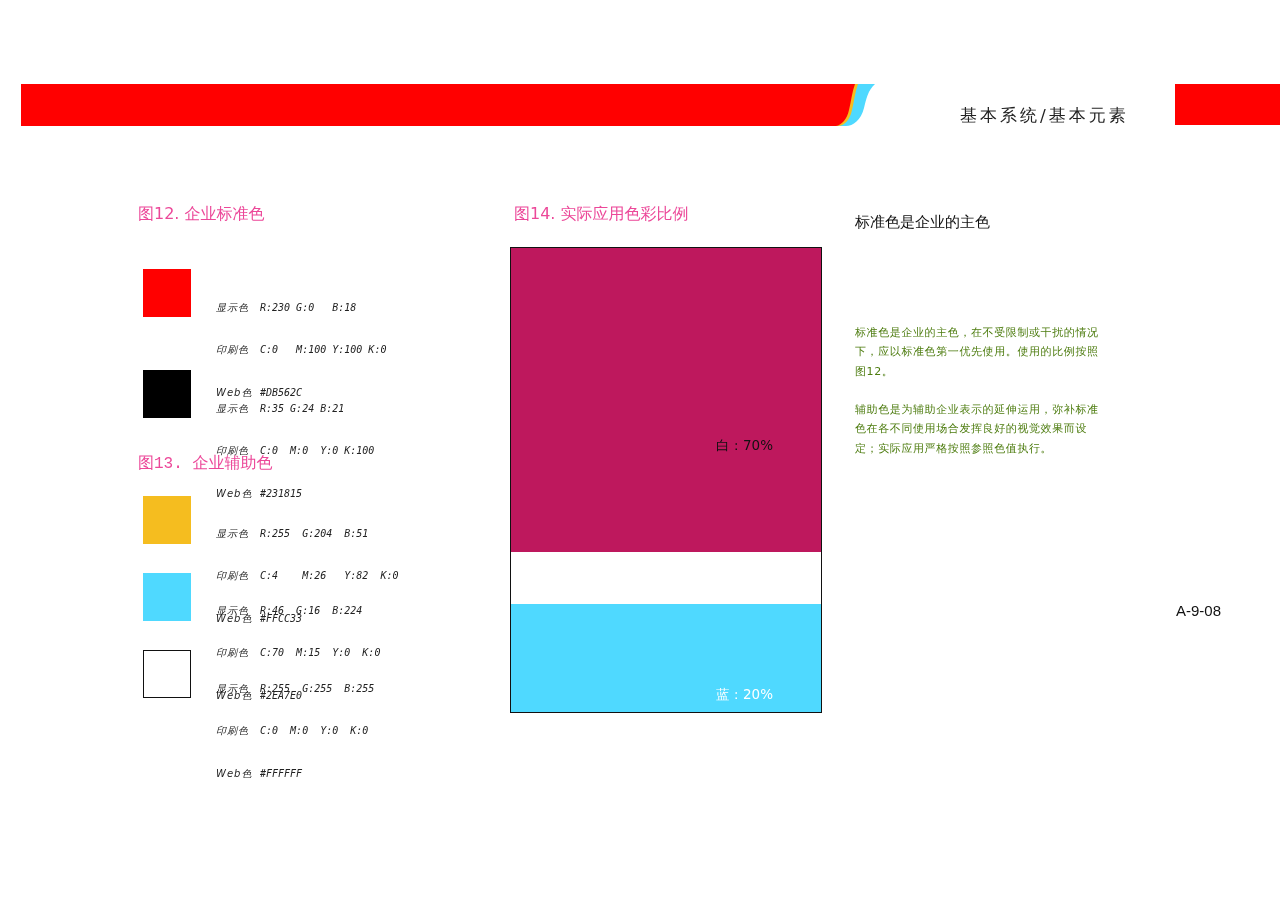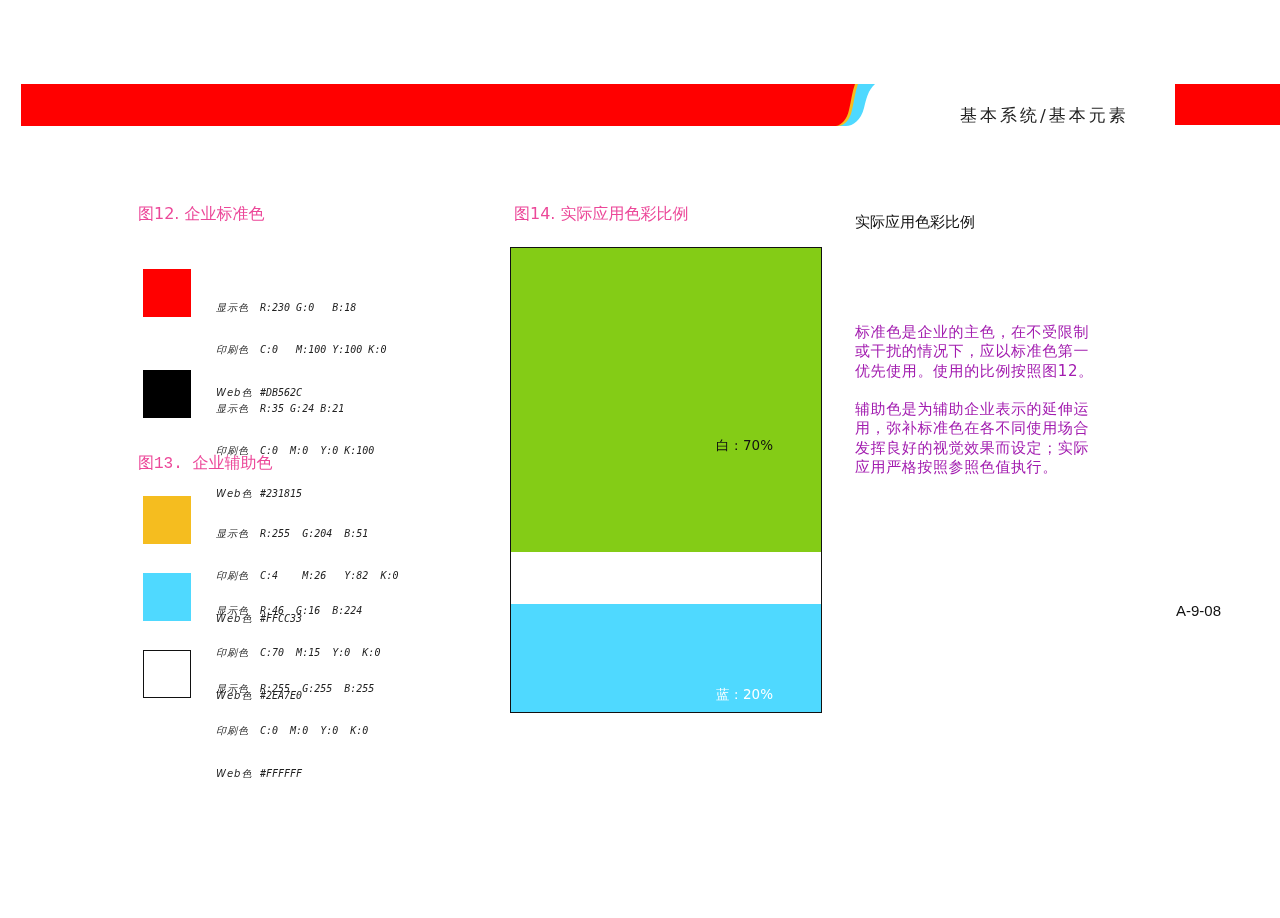--- a/index.html
+++ b/index.html
@@ -20,21 +20,21 @@
     .swatch { width: 46px; height: 46px; box-sizing: border-box; }
     .spec { font-family: "DejaVu Sans Mono", "Liberation Mono", monospace; font-size: 10px; line-height: 14.3px; color: #222; white-space: pre; font-style: italic; }
     .spec .lbl { font-family: "DejaVu Sans", sans-serif; letter-spacing: 1px; display: inline-block; width: 44px; }
 
     
     #ratio-box { left: 510px; top: 247px; width: 312px; height: 466px; box-sizing: border-box; border: 1.5px solid #111; overflow: hidden; }
     .seg { position: absolute; left: 0; width: 100%; }
     .seg-label { position: absolute; font-size: 13.5px; white-space: nowrap; }
 
     .desc-title { left: 855px; top: 213px; font-size: 15px; color: #111; white-space: nowrap; }
-    .para { left: 855px; width: 245px; font-size: 15px; line-height: 19.3px; color: #a21caf; letter-spacing: 0.6px; }
+    .para { left: 855px; width: 245px; font-size: 11px; line-height: 19.3px; color: #4d7c0f; letter-spacing: 0.6px; }
     .page-code { left: 1176px; top: 602px; font-size: 15px; color: #111; font-family: "Liberation Sans", sans-serif; }
   </style>
 </head>
 <body>
 
 <svg id="header-band" class="abs" width="1280" height="140" viewBox="0 0 1280 140">
   <path d="M846 84 L875 84 C868 90 866 100 864 108 C861 120 853 126 846 126 L836 126 Z" fill="#4fd9ff"></path>
   <path d="M21 84 L858 84 C855 92 854 102 852 110 C850 120 844 126 838 126 L21 126 Z" fill="#f5bd1f"></path>
   <path d="M21 84 L855 84 C852 92 851 102 849 110 C847 119 842 125 836 126 L21 126 Z" fill="#ff0000"></path>
 </svg>
@@ -86,25 +86,25 @@
 </div>
 <div class="abs spec" style="left:216px; top:653px;">
   <div><span class="lbl">显示色</span><span>R:255  G:255  B:255</span></div>
   <div><span class="lbl">印刷色</span><span>C:0  M:0  Y:0  K:0</span></div>
   <div><span class="lbl">Web色</span><span>#FFFFFF</span></div>
 </div>
 
 <div class="abs fig-title" style="left:514px; top:204px;">图14.  实际应用色彩比例</div>
 
 <div id="ratio-box" class="abs">
-  <div class="seg" style="top:0; height:304px; background:#84cc16;">
+  <div class="seg" style="top:0; height:304px; background:#be185d;">
     <span class="seg-label" style="left:205px; top:189px; color:#111;">白：70%</span>
   </div>
   <div class="seg" style="top:356px; height:110px; background:#4fd9ff;">
     <span class="seg-label" style="left:205px; top:82px; color:#fff;">蓝：20%</span>
   </div>
 </div>
 
-<div class="abs desc-title">实际应用色彩比例</div>
+<div class="abs desc-title">标准色是企业的主色</div>
 <div class="abs para" style="top:323px;">标准色是企业的主色，在不受限制或干扰的情况下，应以标准色第一优先使用。使用的比例按照图12。</div>
 <div class="abs para" style="top:400px;">辅助色是为辅助企业表示的延伸运用，弥补标准色在各不同使用场合发挥良好的视觉效果而设定；实际应用严格按照参照色值执行。</div>
 
 <div class="abs page-code">A-9-08</div>
 
 </body></html>

